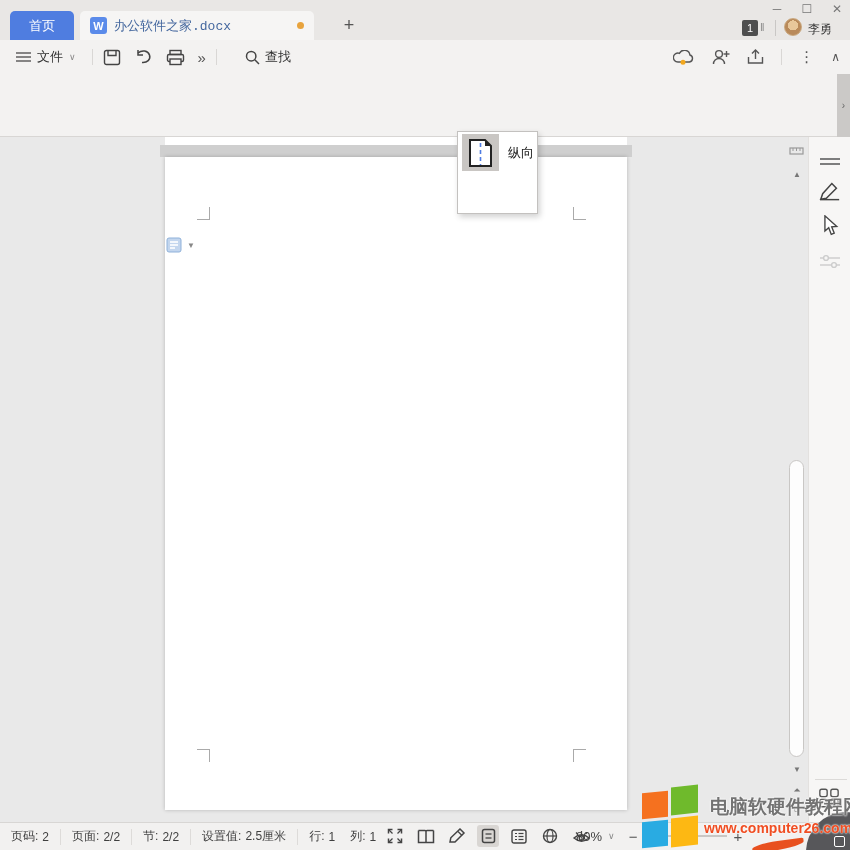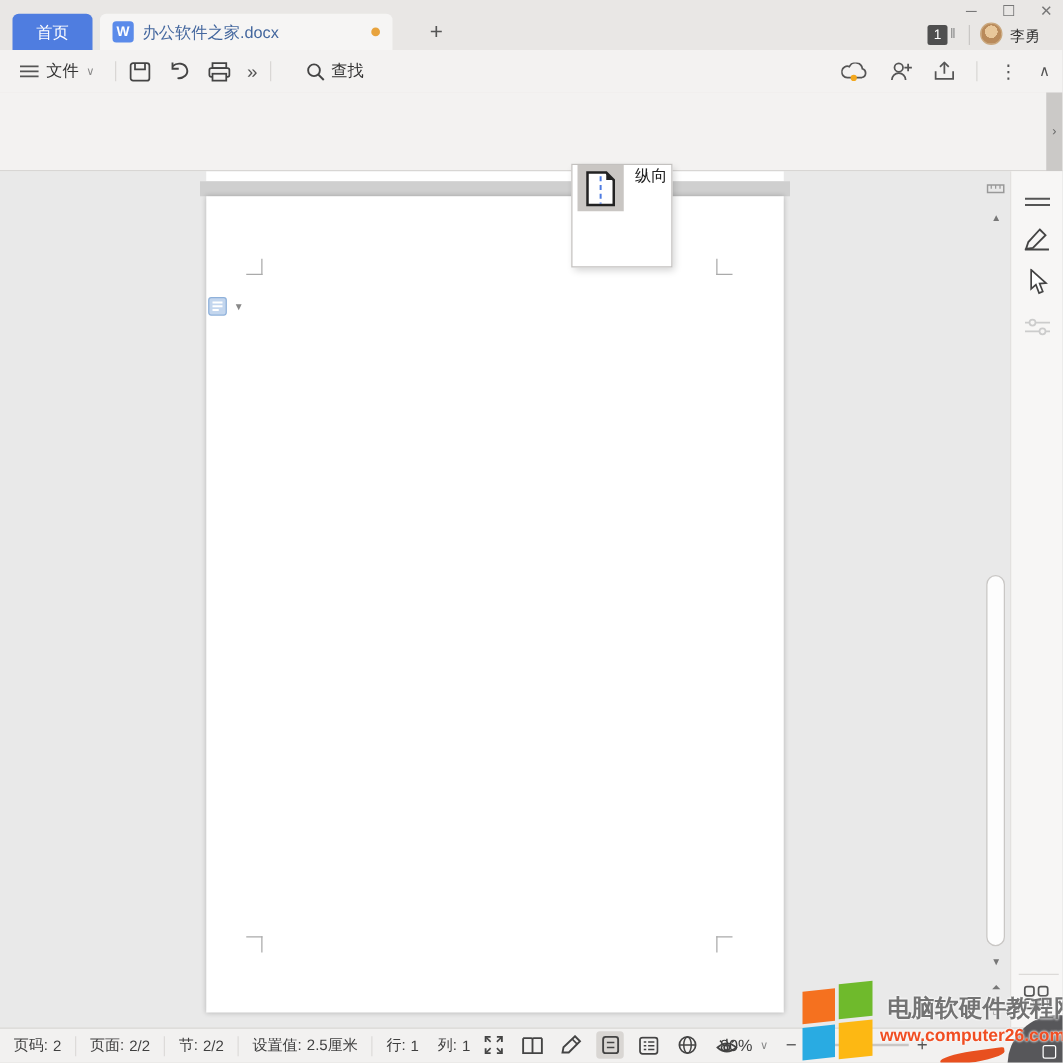--- a/index.html
+++ b/index.html
@@ -6,21 +6,21 @@
   html,body { width:850px; height:850px; overflow:hidden; }
   body { font-family:"Liberation Sans","DejaVu Sans",sans-serif; font-size:13px; color:#333; background:#e8e6e4; position:relative; }
   .abs { position:absolute; }
   svg { display:block; }
 
   
   #titlebar { position:absolute; left:0; top:0; width:850px; height:40px; background:#e9e7e5; }
   .home-tab { position:absolute; left:10px; top:11px; width:64px; height:29px; background:#4f7de0; color:#fff; border-radius:5px 5px 0 0; display:flex; align-items:center; justify-content:center; font-size:13px; }
   .doc-tab { position:absolute; left:80px; top:11px; width:234px; height:29px; background:#f6f5f4; border-radius:5px 5px 0 0; display:flex; align-items:center; padding:0 10px; gap:7px; }
   .w-icon { width:17px; height:17px; background:#5b8bea; border-radius:3px; color:#fff; font-size:11px; font-weight:bold; display:flex; align-items:center; justify-content:center; }
-  .doc-title { color:#44679e; font-size:13px; white-space:nowrap; overflow:hidden; flex:1; }
+  .doc-title { color:#44679e; font-size:13px; white-space:nowrap; overflow:hidden; flex:1;font-family:Liberation Mono, monospace; }
   .unsaved-dot { width:7px; height:7px; border-radius:50%; background:#e8a33d; flex:none; }
   .newtab-btn { position:absolute; left:338px; top:14px; width:22px; height:22px; color:#555; font-size:18px; display:flex; align-items:center; justify-content:center; }
   .win-btns { position:absolute; right:6px; top:0; display:flex; gap:16px; color:#777; font-size:12px; height:18px; align-items:center; }
   .win-btns span { width:14px; text-align:center; }
   .badge-1 { position:absolute; left:742px; top:20px; width:16px; height:16px; background:#4f4f4f; color:#fff; font-size:11px; display:flex; align-items:center; justify-content:center; border-radius:2px; }
   .badge-pipes { position:absolute; left:760px; top:21px; color:#888; font-size:11px; }
   .user-divider { position:absolute; left:775px; top:20px; width:1px; height:16px; background:#c9c7c5; }
   .avatar { position:absolute; left:784px; top:18px; width:18px; height:18px; border-radius:50%; background:radial-gradient(circle at 50% 40%, #e8c79a 0 40%, #b98a5a 41% 100%); border:1px solid #caa87e; }
   .user-name { position:absolute; left:808px; top:21px; font-size:12px; color:#333; }
 
@@ -51,21 +51,21 @@
   .field-row { position:absolute; display:flex; align-items:center; gap:4px; }
   .field-label { font-size:12px; color:#333; }
   .spin-field { width:78px; height:19px; background:#fff; border:1px solid #c6c4c2; display:flex; align-items:center; font-size:12px; }
   .spin-field .val { flex:1; padding-left:5px; white-space:nowrap; }
   .spin-btns { width:13px; height:100%; border-left:1px solid #e0deda; display:flex; flex-direction:column; align-items:center; justify-content:center; color:#888; font-size:6px; line-height:7px; }
   .launcher { position:absolute; color:#999; font-size:10px; }
   .ribbon-expand { position:absolute; right:0; top:74px; width:13px; height:63px; background:#cbc9c7; color:#666; display:flex; align-items:center; justify-content:center; font-size:10px; }
 
   
   #orient-dd { position:absolute; left:457px; top:131px; width:81px; height:83px; background:#fff; border:1px solid #c3c1bf; box-shadow:2px 3px 6px rgba(0,0,0,.18); z-index:50; }
-  .dd-item { height:41px; display:flex; align-items:flex-start; gap:9px; padding-left:4px; }
+  .dd-item { height:41px; display:flex; align-items:center; gap:9px; padding-left:4px; }
   .dd-icon-wrap { width:37px; height:37px; display:flex; align-items:center; justify-content:center; }
   .dd-icon-wrap.sel { background:#c9c6c3; }
   .dd-label { font-size:13px; color:#222; }
 
   
   #docarea { position:absolute; left:0; top:137px; width:850px; height:685px; background:#e9e9e9; overflow:hidden; }
   .page-prev { position:absolute; left:165px; top:0; width:462px; height:8px; background:#fff; }
   .page-gap { position:absolute; left:160px; top:8px; width:472px; height:12px; background:#cfcfcf; }
   .page { position:absolute; left:165px; top:20px; width:462px; height:653px; background:#fff; box-shadow:0 0 4px rgba(0,0,0,.22); }
   .cmark { position:absolute; width:13px; height:13px; }

